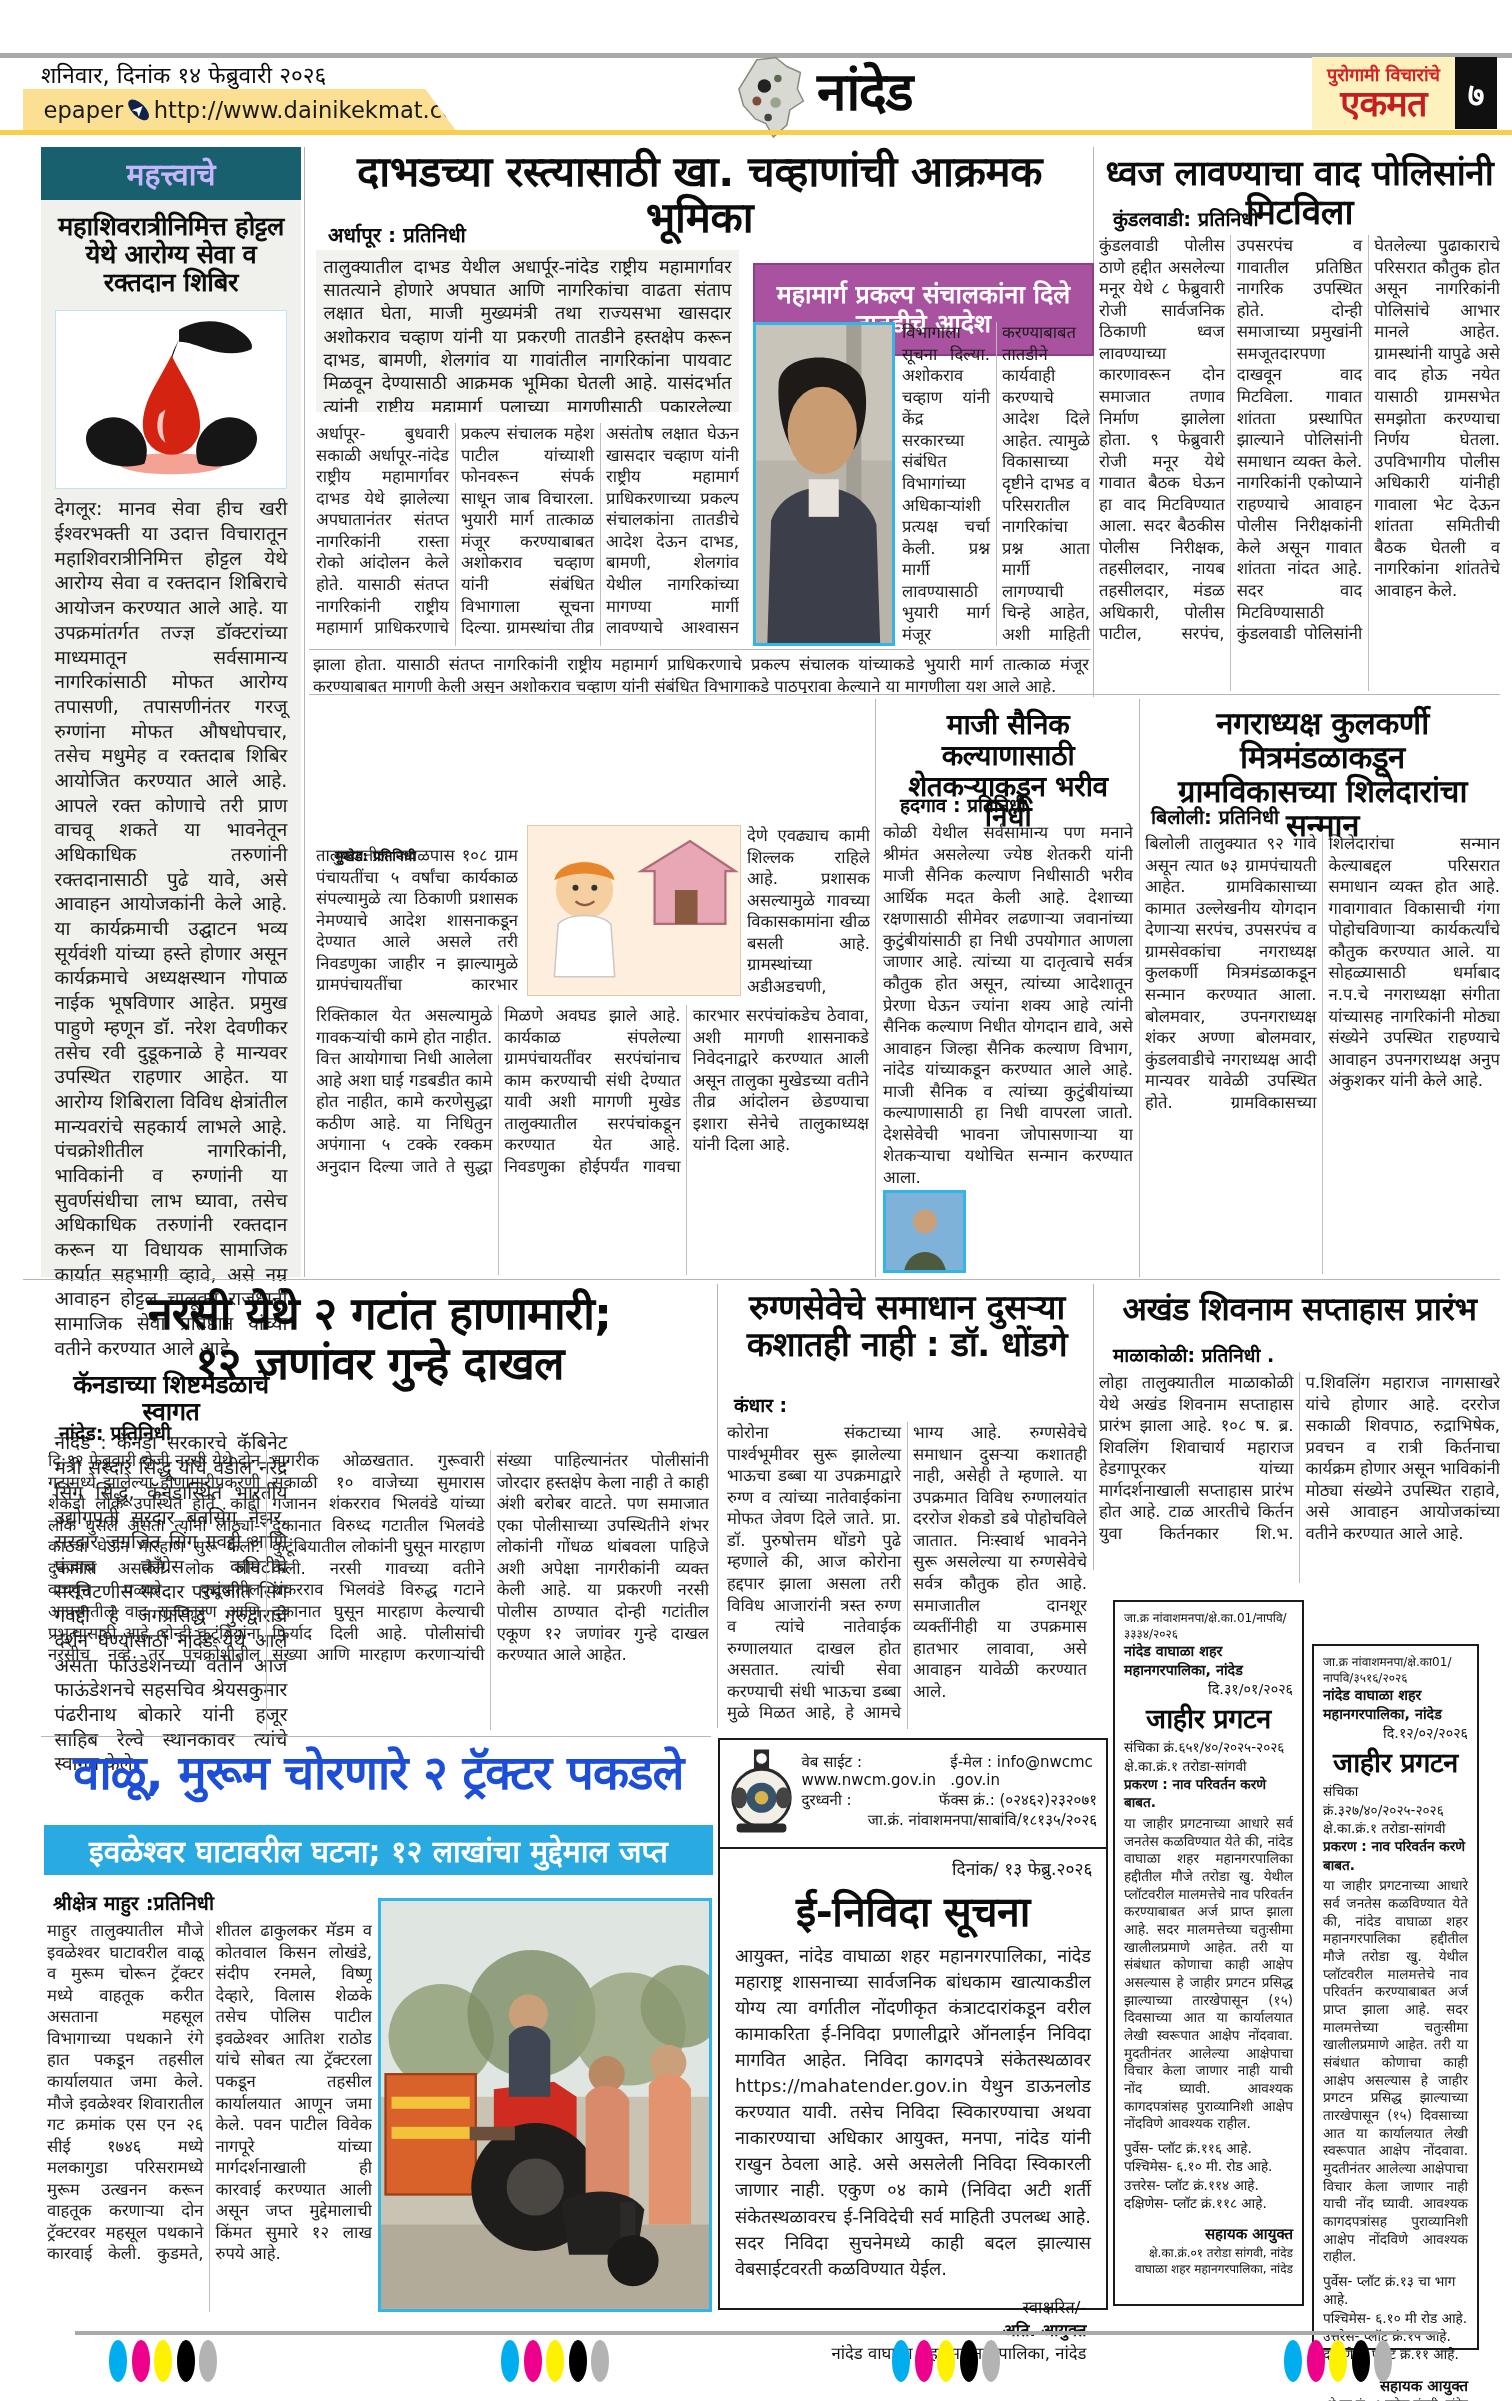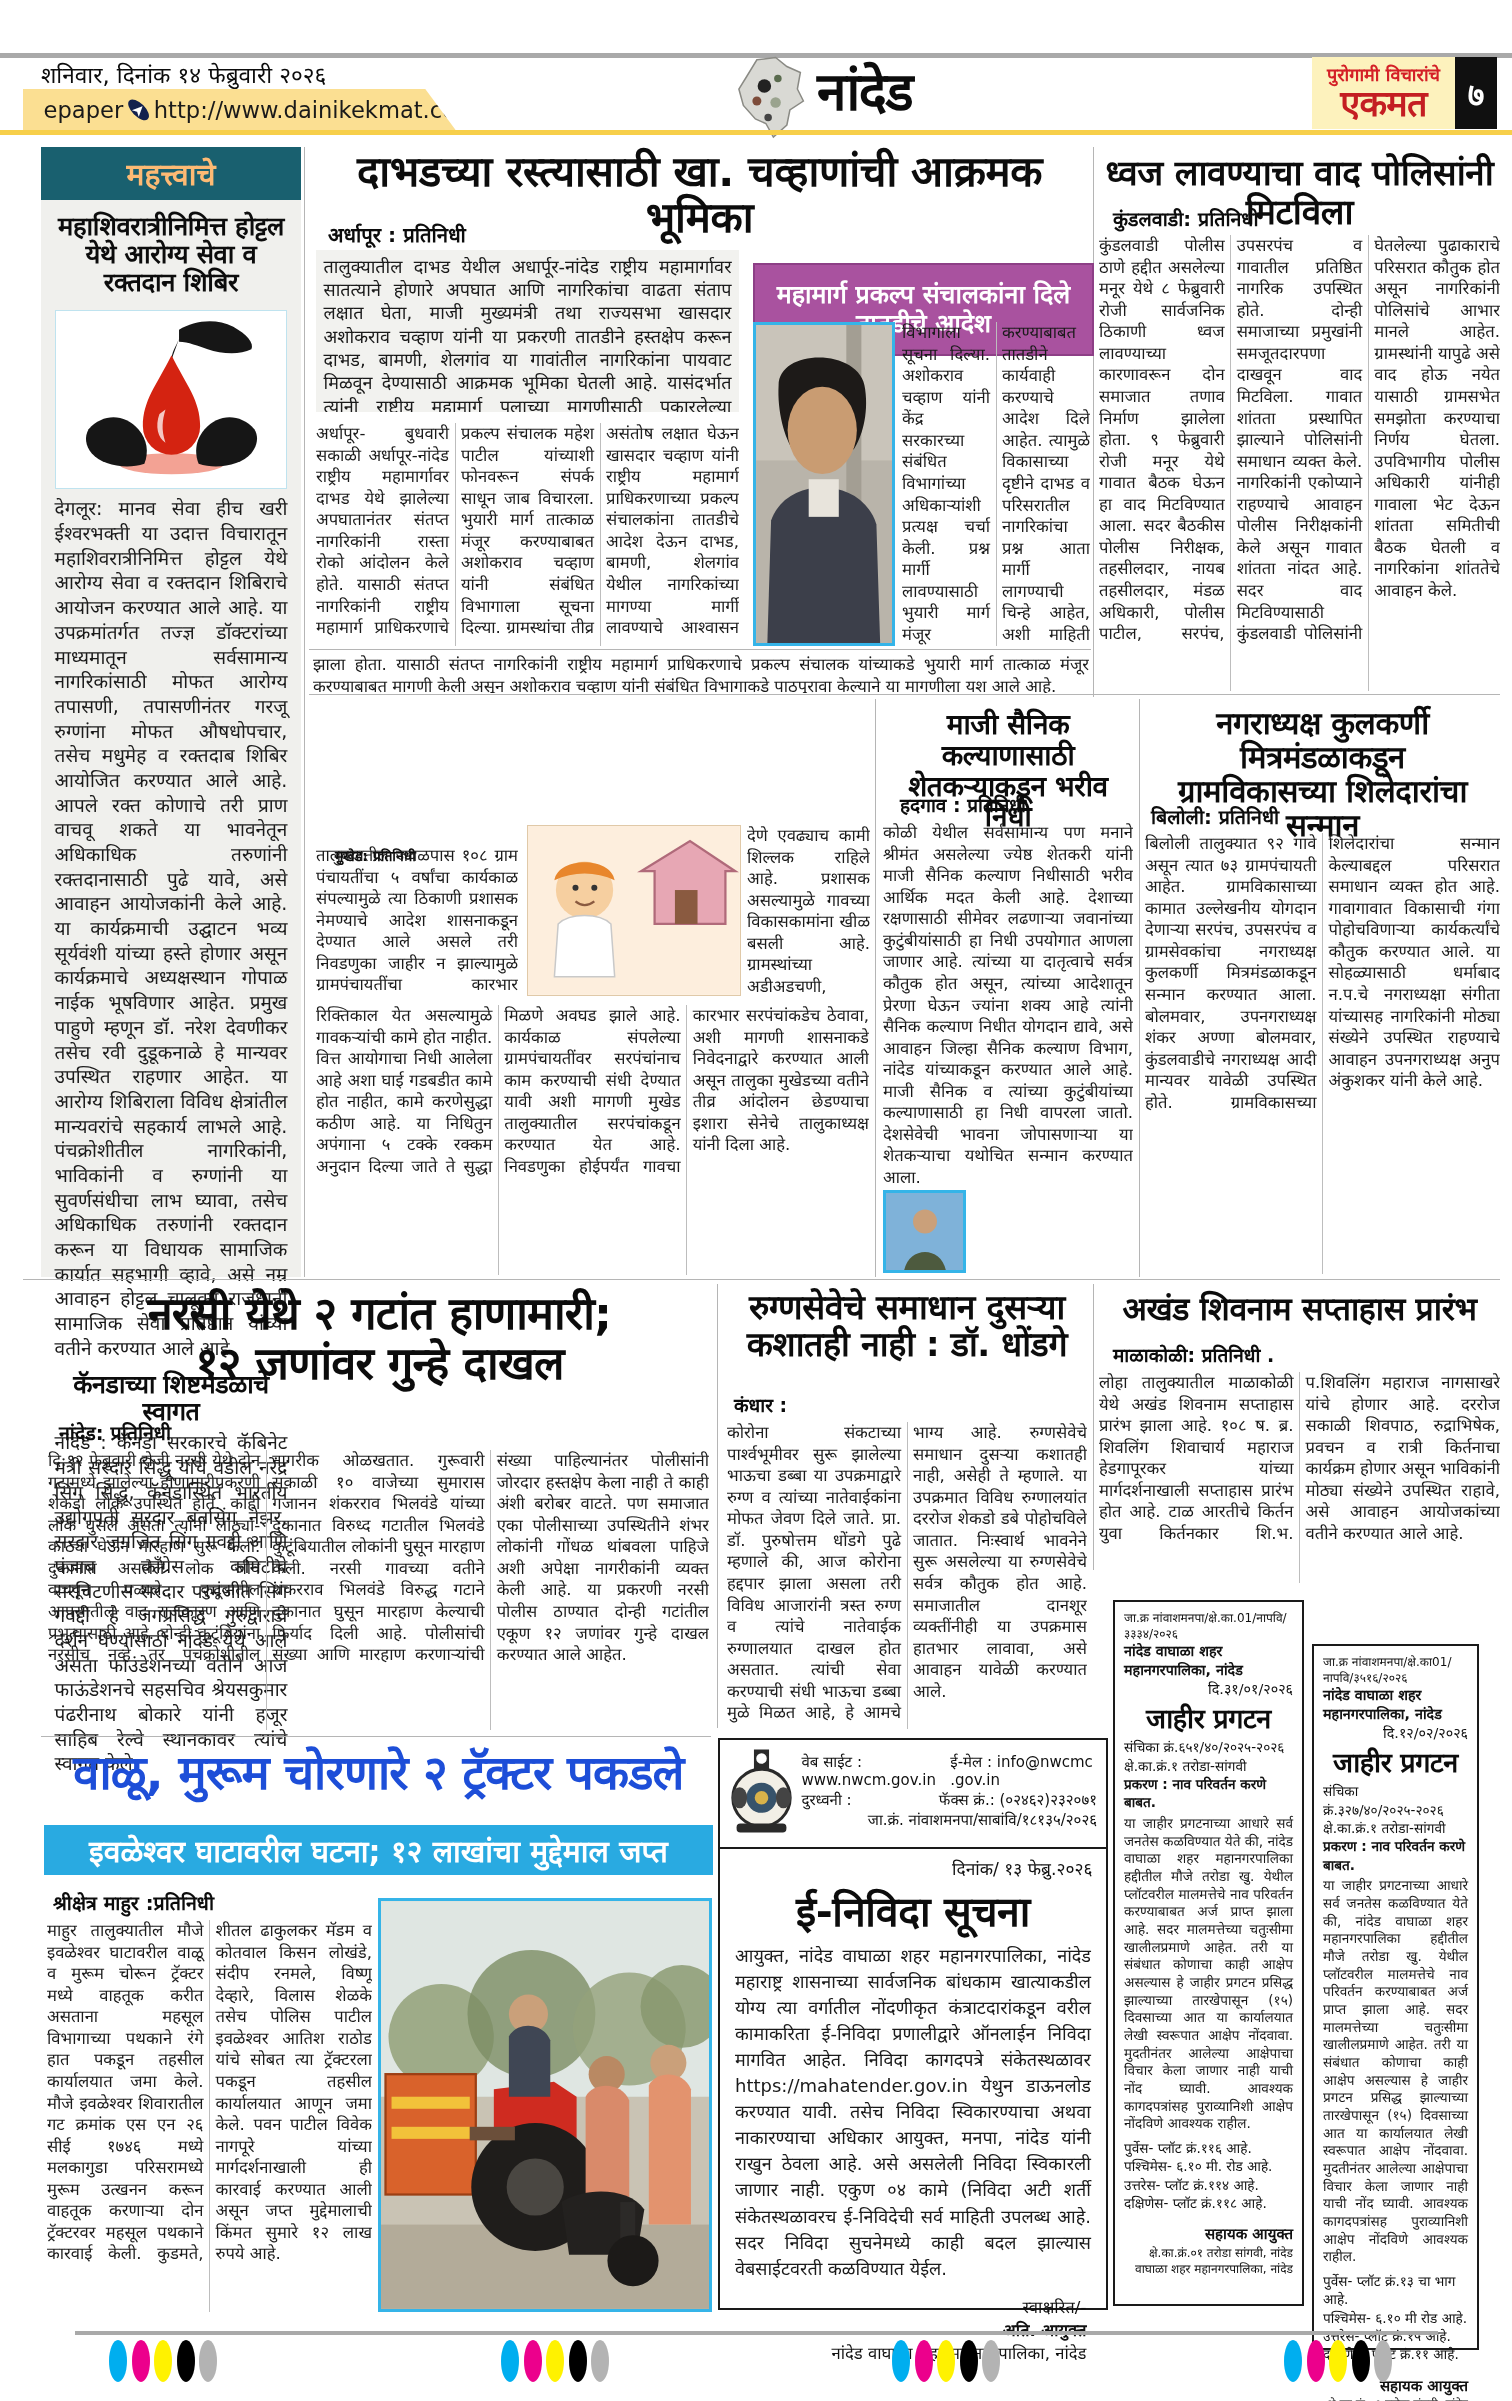--- a/index.html
+++ b/index.html
@@ -44,21 +44,21 @@
   </div>
   <div class="abs hl" style="left:817px;top:63px;font-size:53px;letter-spacing:-1.5px;font-family:Liberation Serif, serif;">नांदेड</div>
   <div class="abs" style="left:1312px;top:57px;width:143px;height:72px;background:#fdf2bd;text-align:center;">
     <div style="font-size:18px;font-weight:bold;color:#d42027;margin-top:4.5px;">पुरोगामी विचारांचे</div>
     <div style="font-size:36px;font-weight:900;color:#c41e22;line-height:1;letter-spacing:-0.8px;">एकमत</div>
   </div>
   <div class="abs" style="left:1455px;top:57px;width:42px;height:72px;background:#101010;color:#fff;display:flex;align-items:center;justify-content:center;font-size:32px;font-weight:bold;">७</div>
   <div class="abs" style="left:0;top:130px;width:1512px;height:4.5px;background:#f7cf4a;"></div>
 
   <div class="abs" style="left:41px;top:147px;width:260px;height:1130px;background:#f0f0ed;">
-    <div style="background:#19606f;color:#fdba74;text-align:center;font-size:30px;font-weight:bold;padding:6px 0;">महत्त्वाचे</div>
+    <div style="background:#19606f;color:#c4b5fd;text-align:center;font-size:30px;font-weight:bold;padding:6px 0;">महत्त्वाचे</div>
     <div class="hl" style="font-size:25.6px;text-align:center;padding:12px 10.5px 6px;">महाशिवरात्रीनिमित्त होट्टल येथे आरोग्य सेवा व रक्तदान शिबिर</div>
     <div style="margin:7.5px 13.6px;background:#ffffff;border:0.8px solid #bfe3ef;height:177px;display:flex;align-items:center;justify-content:center;">
       <svg width="211" height="166" viewBox="0 0 280 220">
         <path d="M150 18 C170 6 198 2 222 14 C240 24 250 36 246 44 C230 52 206 50 188 44 C176 40 162 34 150 34 Z" fill="#161616"></path>
         <path d="M150 30 C146 40 140 48 140 58 Z" fill="#161616"></path>
         <ellipse cx="140" cy="196" rx="70" ry="14" fill="#e8452a" opacity="0.5"></ellipse>
         <path d="M140 52 C120 92 102 112 102 146 a38 38 0 0 0 76 0 C178 112 160 92 140 52 Z" fill="#d42311"></path>
         <path d="M124 130 C118 146 122 162 132 168 C126 150 128 138 132 124 Z" fill="#ffffff" opacity="0.75"></path>
         <path d="M30 150 C50 128 78 130 96 150 C108 164 110 180 104 196 C80 204 48 198 34 182 C26 172 24 160 30 150 Z" fill="#161616"></path>
         <path d="M250 150 C230 128 202 130 184 150 C172 164 170 180 176 196 C200 204 232 198 246 182 C254 172 256 160 250 150 Z" fill="#161616"></path>

